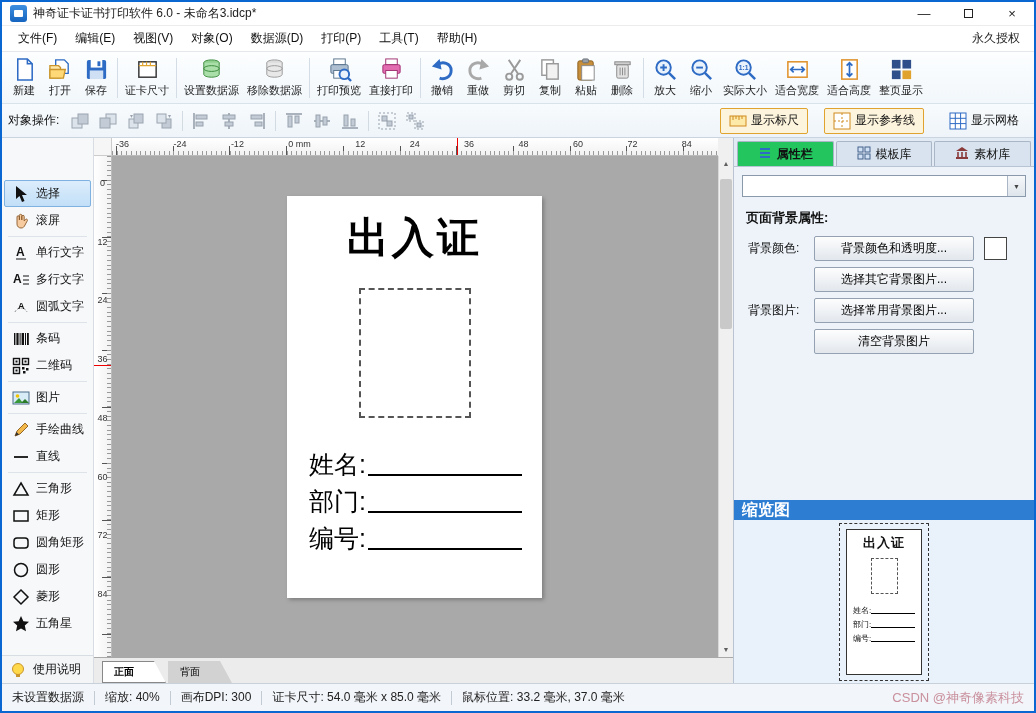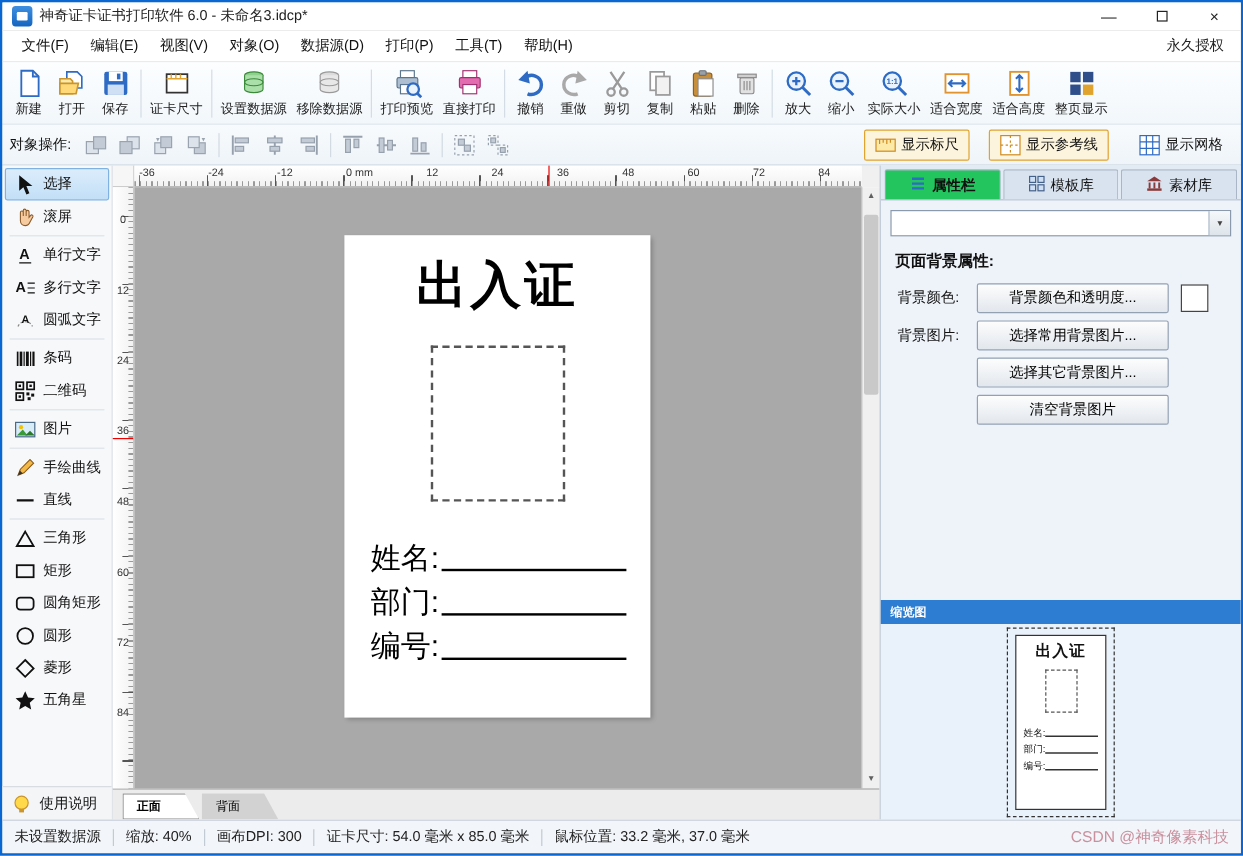--- a/index.html
+++ b/index.html
@@ -38,21 +38,21 @@
   .toggle { display:flex; align-items:center; gap:4px; padding:3px 8px; font-size:12px; border:1px solid transparent; border-radius:2px; white-space:nowrap; }
   .toggle.on { border-color:#e0a32e; background:#fdf4dd; }
   .ic18 { width:18px; height:18px; display:block; }
 
   
   .content { flex:1; display:flex; min-height:0; }
 
   
   .toolbox { width:92px; flex:none; display:flex; flex-direction:column; background:#f7f8fa; border-right:1px solid #d8dde3; padding-top:2px; }
   .xitem { height:27px; display:flex; align-items:center; gap:5px; padding:0 4px 0 6px; margin:0 2px; border:1px solid transparent; border-radius:2px; }
-  .xitem.sel { background:linear-gradient(#dcedfc,#c2dff7); border-color:#7fb2e0; }
+  .xitem.sel { background:linear-gradient(#dcedfc,#c2dff7); border-color:#7fb2e0;margin-top:40px; }
   .xlbl { font-size:12px; white-space:nowrap; }
   .xico { width:20px; display:flex; justify-content:center; flex:none; }
   .xsep { height:1px; background:#dde3e9; margin:2px 6px; }
   .helpbtn { margin-top:auto; height:28px; display:flex; align-items:center; gap:5px; padding:0 6px; border-top:1px solid #d8dde3; background:#f3f5f7; }
 
   
   .ccol { flex:1; display:flex; flex-direction:column; min-width:0; }
   .canvas-wrap { flex:1; display:flex; flex-direction:column; min-height:0; }
   .rul-row { height:18px; display:flex; flex:none; }
   .rul-corner { width:18px; height:18px; background:#f6f6f6; border-right:1px solid #ccc; border-bottom:1px solid #ccc; flex:none; }
@@ -100,21 +100,21 @@
   .ptab.active { background:#22c55e; font-weight:bold; }
   .combo { margin:8px 8px 2px; height:22px; background:#fff; border:1px solid #8a99ab; display:flex; align-items:center; }
   .combo-val { flex:1; padding:0 6px; font-size:12px; color:#333; }
   .combo-arrow { width:18px; height:100%; background:linear-gradient(#f6f8fa,#dde4eb); border-left:1px solid #aab6c6; display:flex; align-items:center; justify-content:center; font-size:7px; color:#444; }
   .section-title { font-weight:bold; font-size:13px; padding:10px 12px 6px; }
   .prow { display:flex; align-items:center; padding:3px 8px 3px 14px; }
   .plabel { width:66px; font-size:12px; flex:none; }
   .pbtn { width:160px; height:25px; background:linear-gradient(#fdfdfd,#e2e7ed); border:1px solid #93a1b3; border-radius:2px; font-size:12px; font-family:inherit; display:flex; align-items:center; justify-content:center; }
   .swatch { width:23px; height:23px; background:#fff; border:1px solid #444; margin-left:10px; flex:none; }
   .spacer { flex:1; }
-  .thumb-header { height:20px; background:#2d7dd2; color:#fff; font-size:10px; font-weight:bold; display:flex; align-items:center; padding:0 8px; flex:none; }
+  .thumb-header { height:20px; background:#2d7dd2; color:#fff; font-size:16px; font-weight:bold; display:flex; align-items:center; padding:0 8px; flex:none; }
   .thumb-area { height:163px; flex:none; display:flex; align-items:center; justify-content:center; background:#e9f1fa; }
   .thumb-sel { border:1px dashed #333; padding:5px 6px; }
   .thumb-card { width:76px; height:146px; background:#fff; border:1px solid #333; display:flex; flex-direction:column; }
   .tc-title { text-align:center; font-size:13px; font-weight:bold; margin-top:4px; letter-spacing:1px; }
   .tc-photo { width:27px; height:36px; border:1px dashed #555; margin:6px auto 0; }
   .tc-fields { margin:8px 6px 0 6px; }
   .tc-row { display:flex; align-items:flex-end; height:14px; font-size:8px; }
   .tc-line { flex:1; border-bottom:1px solid #000; margin-bottom:2px; }
 
   
@@ -747,26 +747,26 @@
 
       <div class="section-title">页面背景属性:</div>
 
       <div class="prow">
         <span class="plabel">背景颜色:</span>
         <button class="pbtn">背景颜色和透明度...</button>
         <span class="swatch"></span>
       </div>
 
       <div class="prow">
+        <span class="plabel"></span>
+        <button class="pbtn">选择其它背景图片...</button>
+      </div>
+      <div class="prow">
         <span class="plabel">背景图片:</span>
         <button class="pbtn">选择常用背景图片...</button>
-      </div>
-      <div class="prow">
-        <span class="plabel"></span>
-        <button class="pbtn">选择其它背景图片...</button>
       </div>
       <div class="prow">
         <span class="plabel"></span>
         <button class="pbtn">清空背景图片</button>
       </div>
 
       <div class="spacer"></div>
 
       <div class="thumb-header">缩览图</div>
       <div class="thumb-area">

